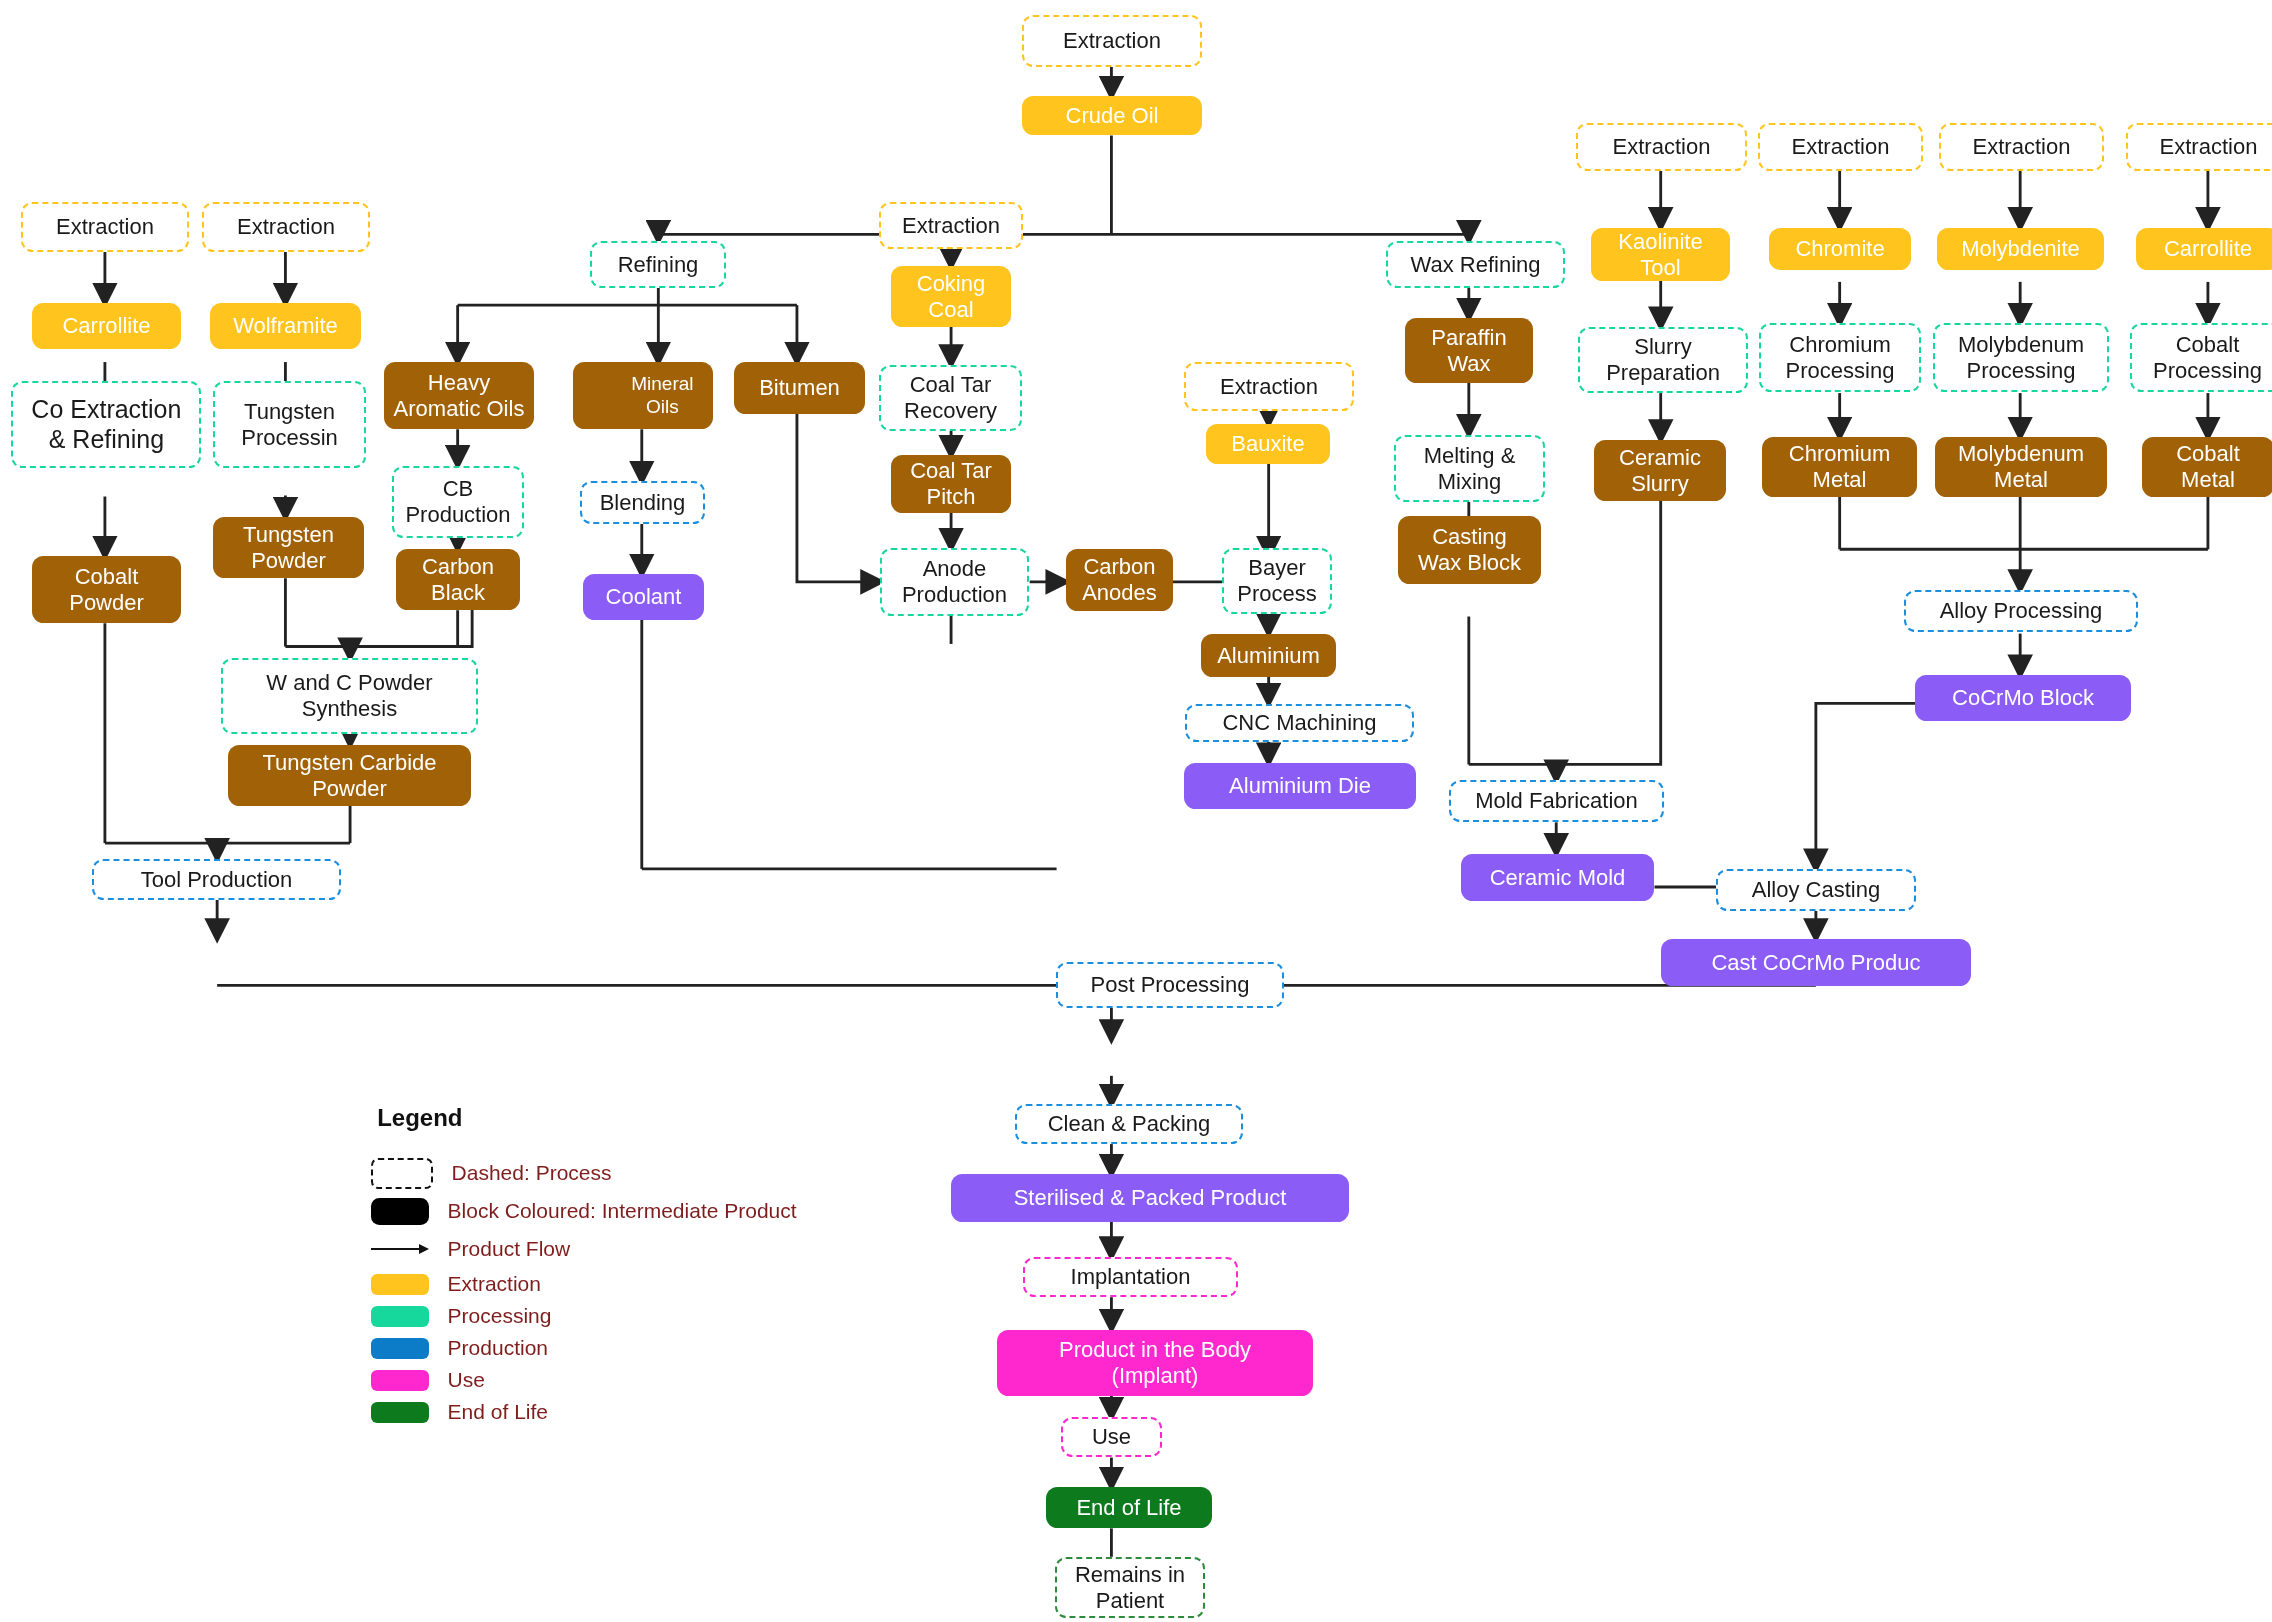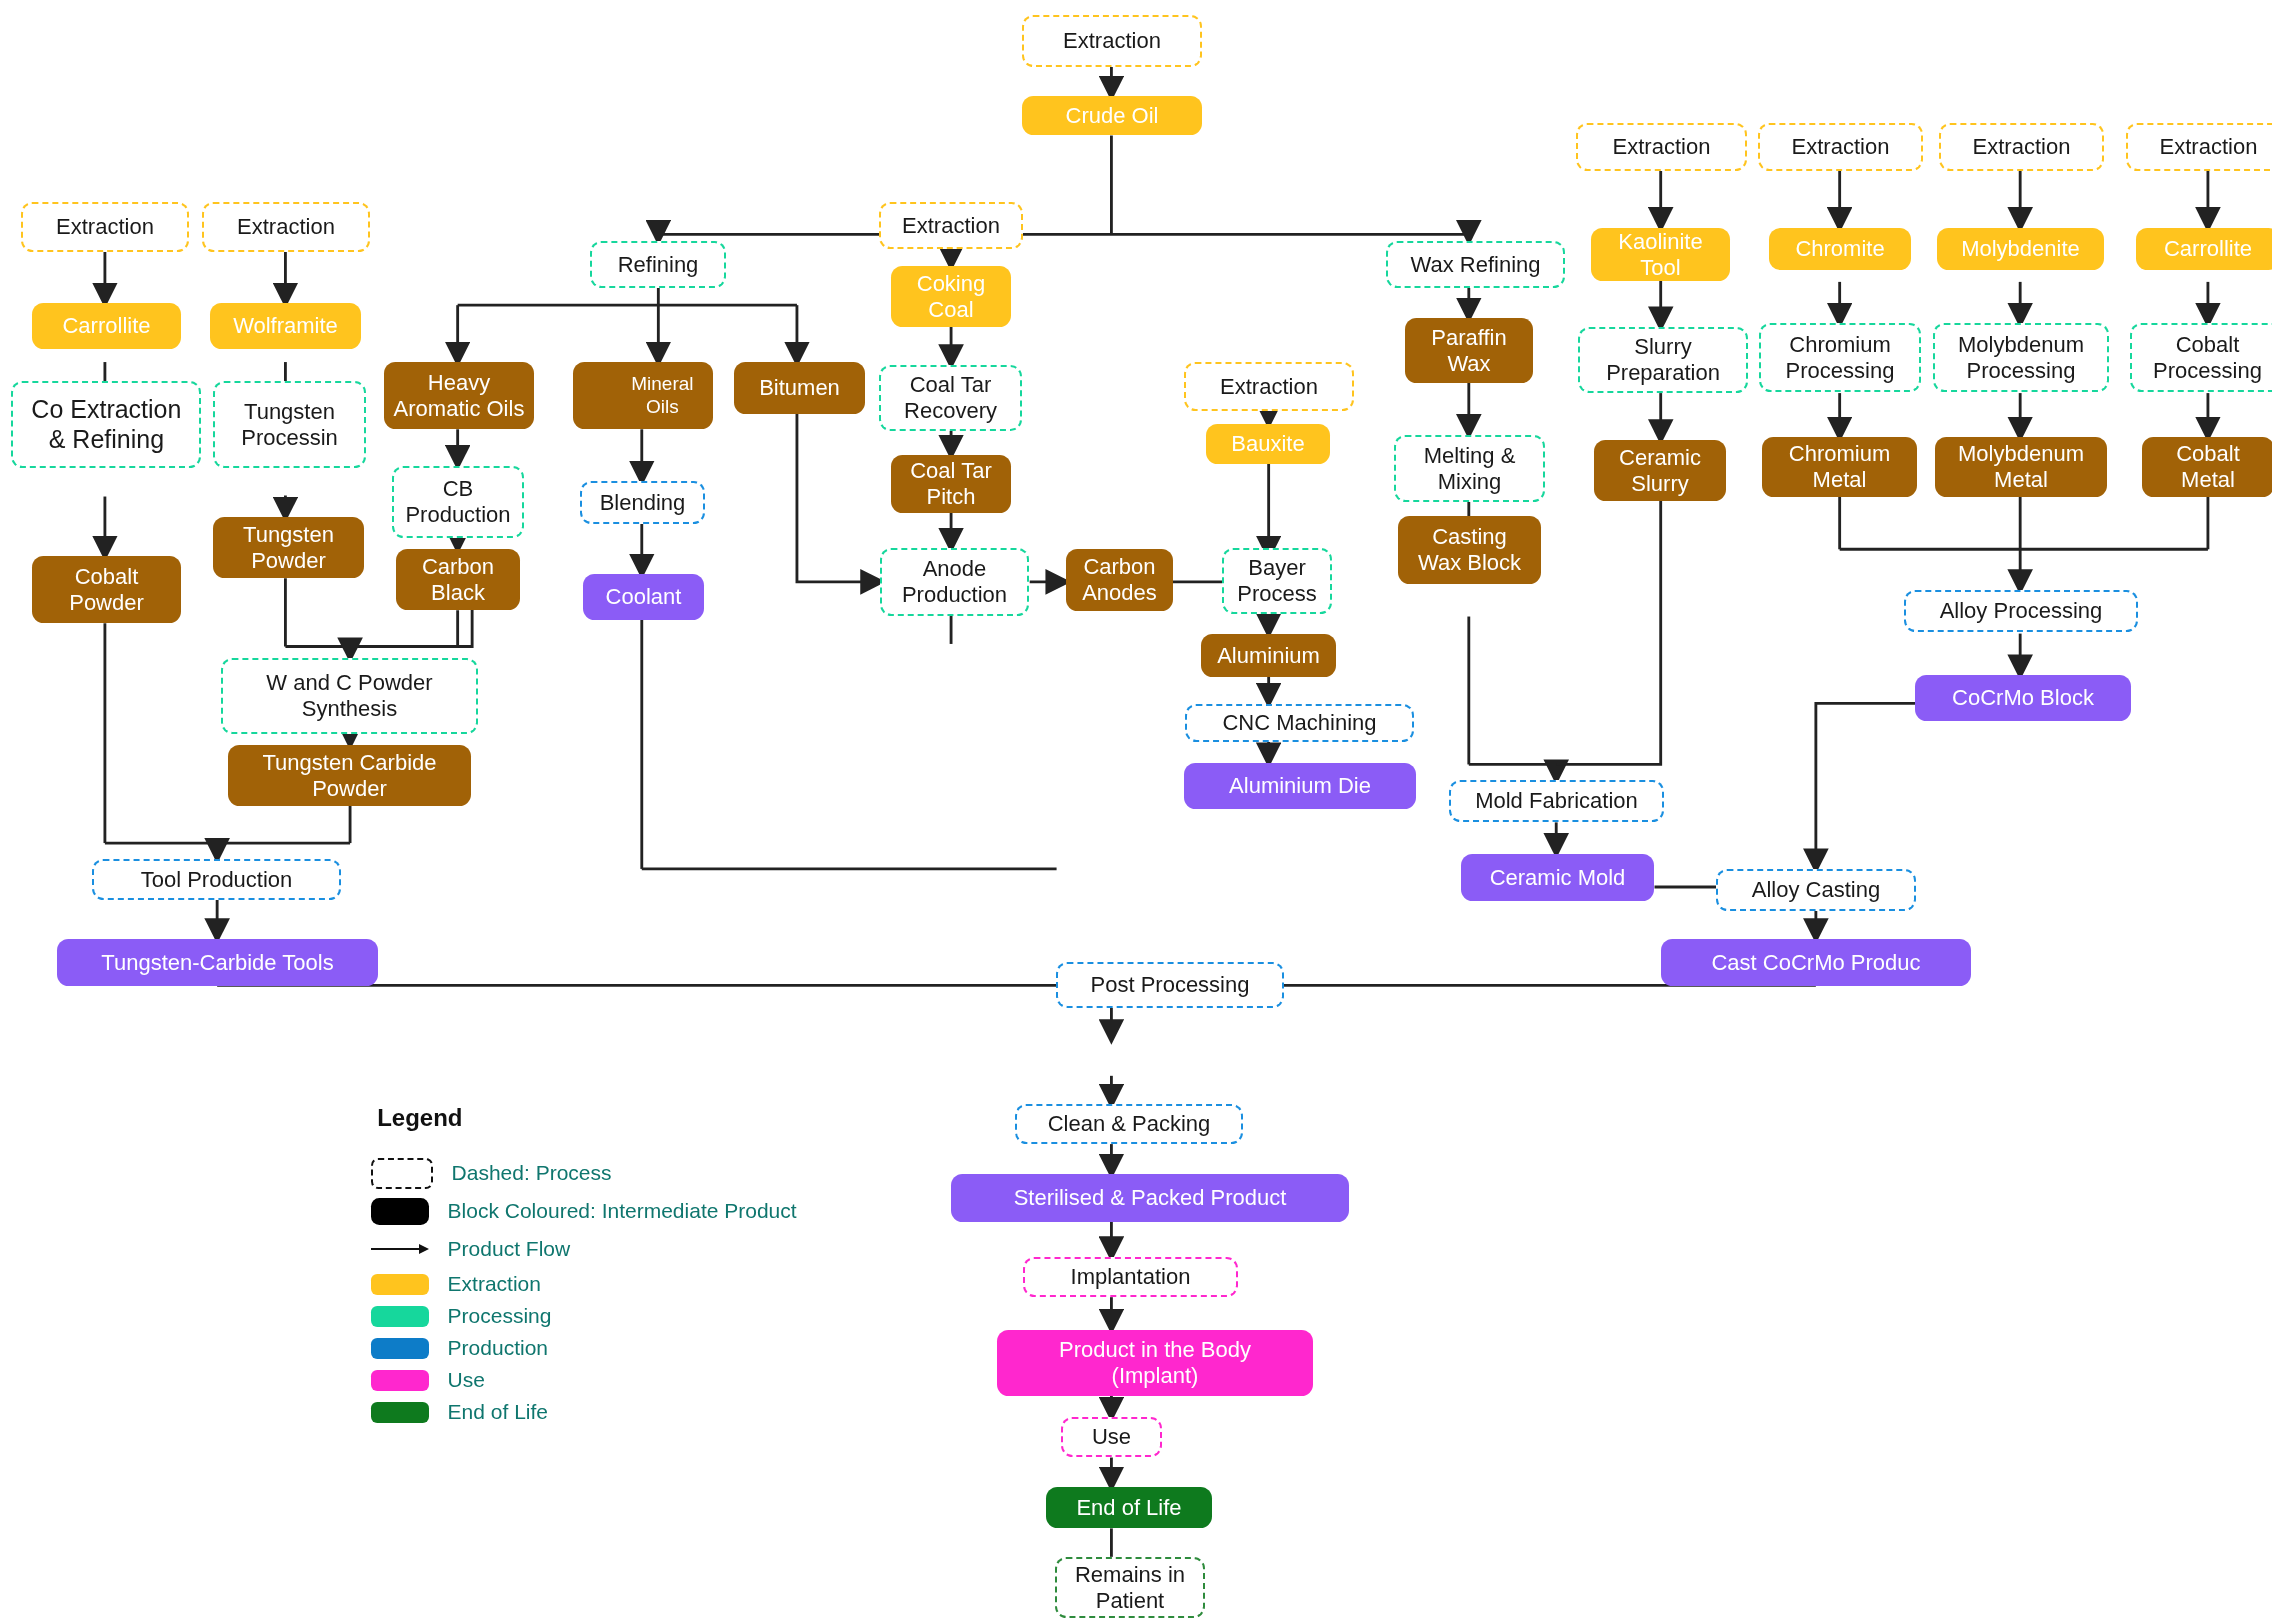--- a/index.html
+++ b/index.html
@@ -40,21 +40,21 @@
   #legend{position:absolute;left:371px;top:1104px;width:517px;}
   #legend .title{font-size:24px;font-weight:bold;color:#111;margin-bottom:22px;margin-left:6.2px;}
   .lrow{display:flex;align-items:center;height:38px;margin-bottom:0;}
   .lswatch{width:58px;height:27px;flex:0 0 58px;margin-right:18.6px;border-radius:7.2px;}
   .lswatch.sm{height:21px;border-radius:6.2px;}
   .lswatch.dashbox{background:#fff;border:2.1px dashed #111;border-radius:7.2px;}
   .lswatch.blackbox{background:#000;border-radius:8.3px;}
   .lswatch.arrow{position:relative;background:transparent;}
   .lswatch.arrow::before{content:"";position:absolute;left:0;top:12.4px;width:50px;height:2.1px;background:#111;}
   .lswatch.arrow::after{content:"";position:absolute;left:48px;top:8.3px;border-top:5.2px solid transparent;border-bottom:5.2px solid transparent;border-left:10.3px solid #111;}
-  .llabel{font-size:21px;color:#0f766e;}
+  .llabel{font-size:21px;color:#7f1d1d;}
 </style>
 </head>
 <body>
 
 <div id="stage">
 
   <svg id="edges" viewBox="0 0 4393 3136">
     <defs>
       <marker id="ah" markerWidth="9" markerHeight="9" refX="7.2" refY="4.5" orient="auto">
         <path d="M0,0 L9,4.5 L0,9 z" fill="#222"></path>
@@ -186,21 +186,20 @@
   <div class="node solid s-extraction" style="left:210px;top:303px;width:151px;height:46px;font-size:22px;">Wolframite</div>
   <div class="node dash d-processing" style="left:213px;top:381px;width:153px;height:87px;font-size:22px;">Tungsten
 Processin</div>
   <div class="node solid s-processing" style="left:213px;top:517px;width:151px;height:61px;font-size:22px;">Tungsten
 Powder</div>
   <div class="node dash d-processing" style="left:221px;top:658px;width:257px;height:76px;font-size:22px;">W and C Powder
 Synthesis</div>
   <div class="node solid s-processing" style="left:228px;top:745px;width:243px;height:61px;font-size:22px;">Tungsten Carbide
 Powder</div>
   <div class="node dash d-production" style="left:92px;top:859px;width:249px;height:41px;font-size:22px;">Tool Production</div>
-  <div class="node solid s-production" style="left:57px;top:939px;width:321px;height:47px;font-size:22px;">Tungsten-Carbide Tools</div>
 
   <div class="node dash d-processing" style="left:590px;top:241px;width:136px;height:47px;font-size:22px;">Refining</div>
   <div class="node solid s-processing" style="left:384px;top:362px;width:150px;height:67px;font-size:22px;">Heavy
 Aromatic Oils</div>
   <div class="node dash d-processing" style="left:392px;top:466px;width:132px;height:72px;font-size:22px;">CB
 Production</div>
   <div class="node solid s-processing" style="left:396px;top:549px;width:124px;height:61px;font-size:22px;">Carbon
 Black</div>
 
   <div class="node solid s-processing" style="left:573px;top:362px;width:140px;height:67px;font-size:19px;padding-left:44px;">Mineral

